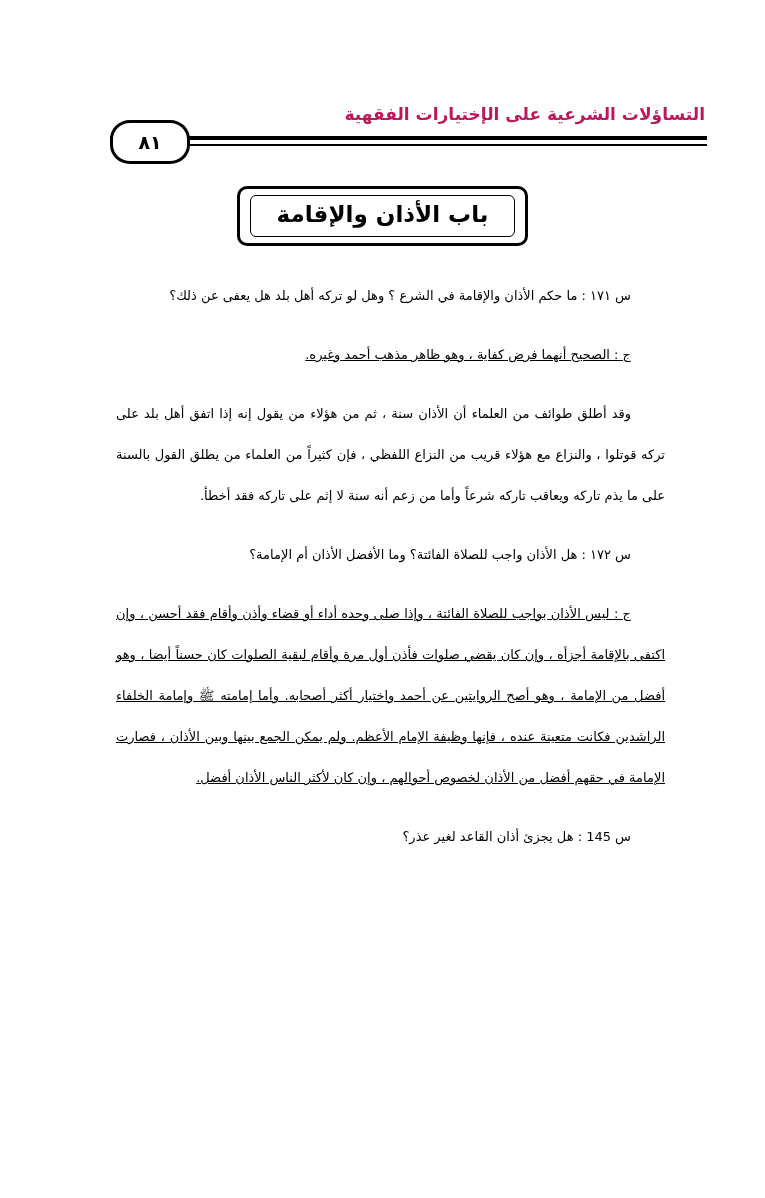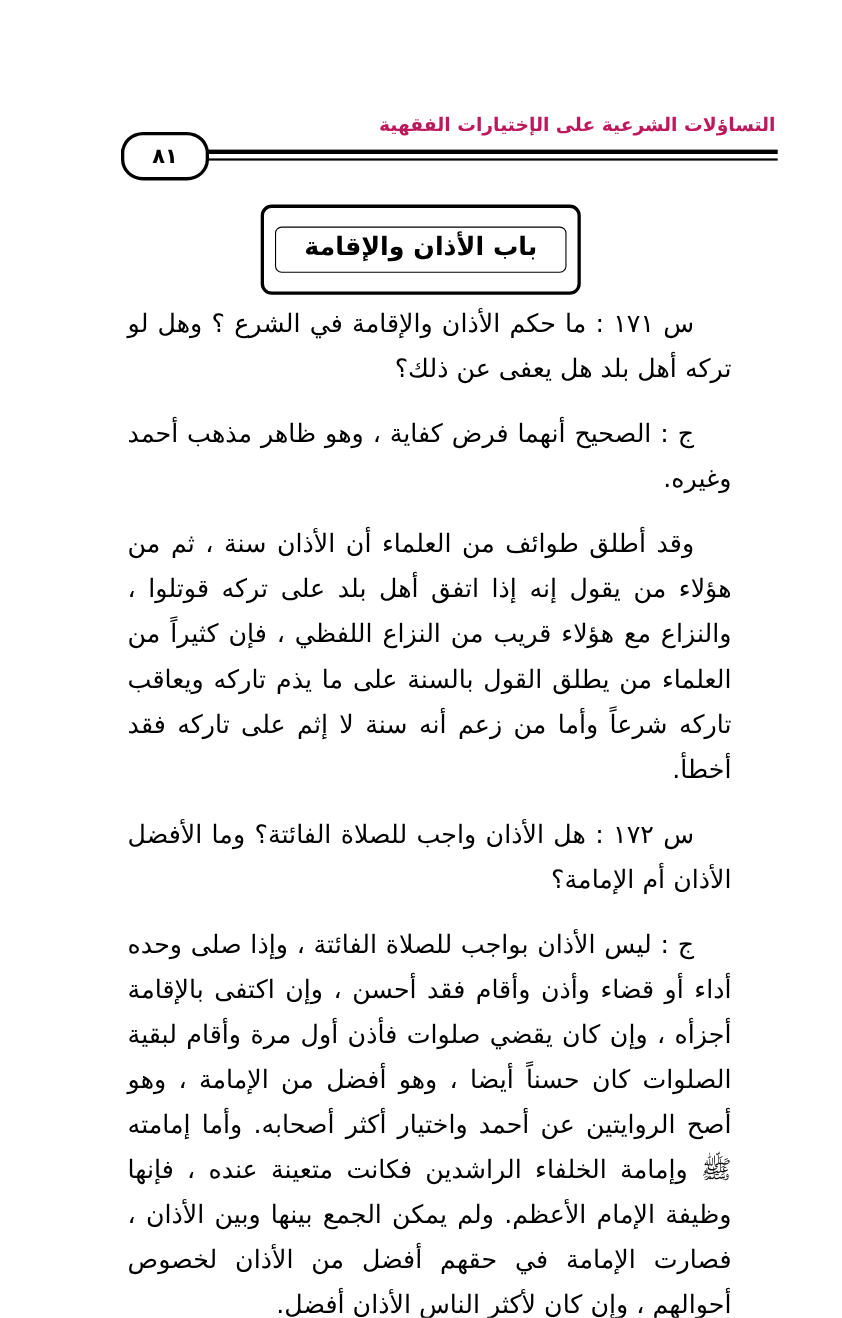--- a/index.html
+++ b/index.html
@@ -77,21 +77,21 @@
     position: absolute;
     top: 186px;
     left: 0;
     right: 0;
     display: flex;
     justify-content: center;
   }
   .chapter-box {
     border: 3px solid #000;
     border-radius: 10px;
-    padding: 17px 10px;
+    padding: 6px 10px;
     background: #fff;
   }
   .chapter-box-inner {
     border: 1.5px solid #000;
     border-radius: 6px;
     padding: 7px 26px 10px 26px;
   }
   .chapter-title {
     font-family: "DejaVu Sans", sans-serif;
     font-size: 23px;
@@ -105,31 +105,32 @@
     position: absolute;
     top: 275px;
     right: 100px;
     left: 100px;
     direction: rtl;
     text-align: justify;
     text-justify: inter-word;
   }
   .para {
     font-family: "DejaVu Sans", sans-serif;
-    font-size: 23px;
+    font-size: 13px;
     line-height: 41px;
     margin: 0 0 18px 16px;
     text-align: justify;
   }
   .para:last-child { margin-bottom: 0; }
   .para.q {
     text-indent: 34px;
   }
   .para.a {
     text-indent: 34px;
+    text-decoration: underline;
   }
   .para.cont {
     text-indent: 34px;
   }
 </style>
 </head>
 <body>
 
 <div class="page">
 

